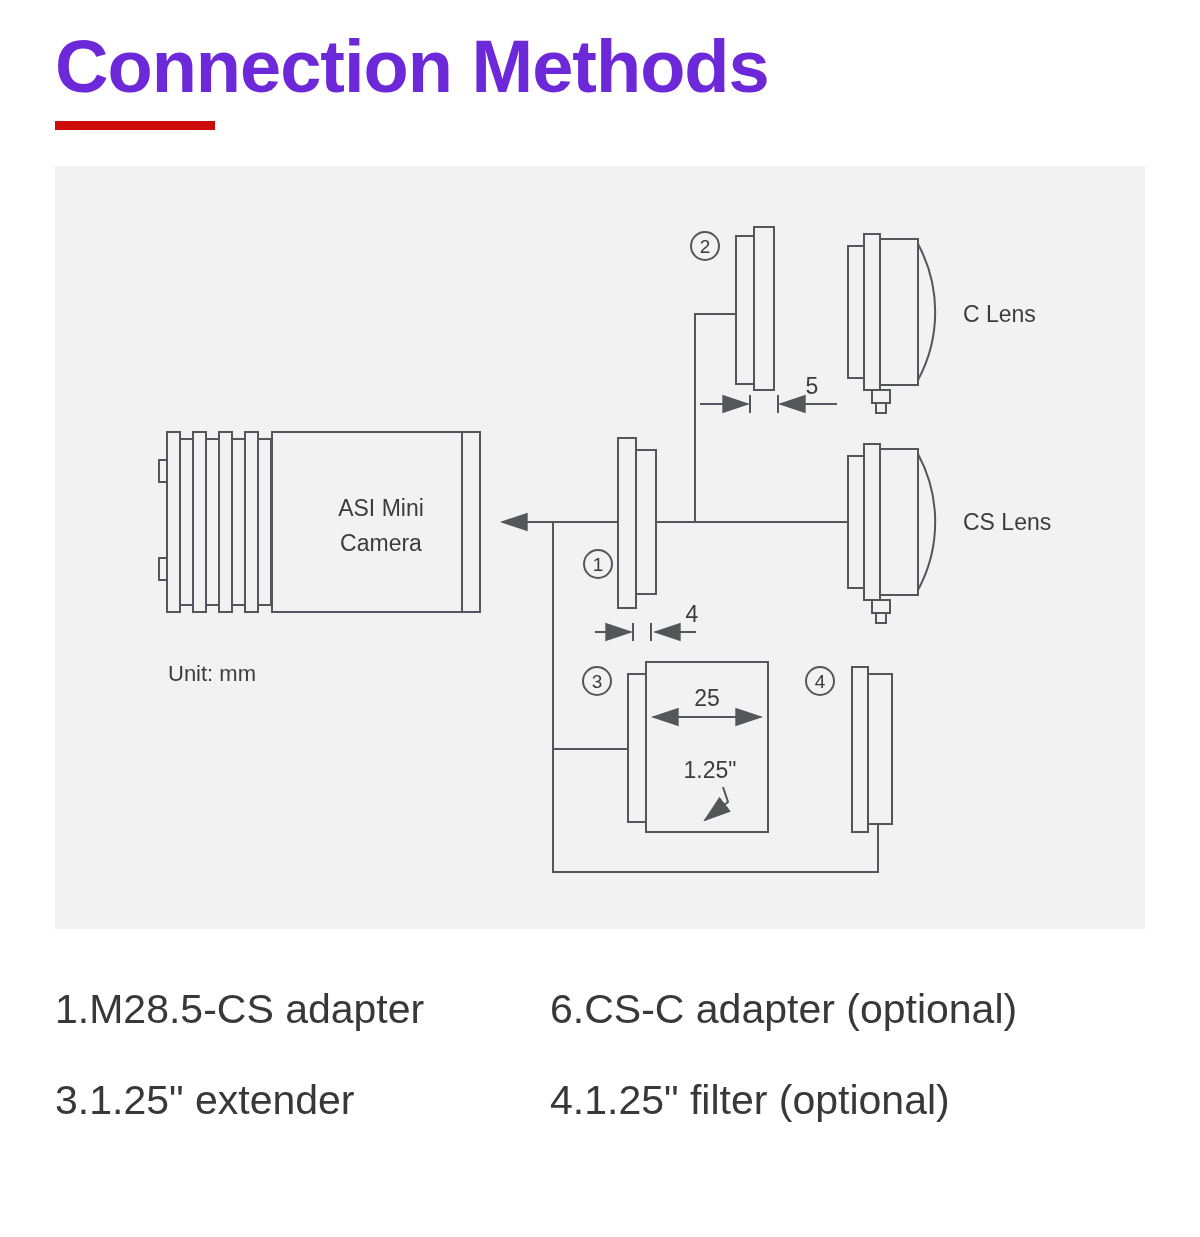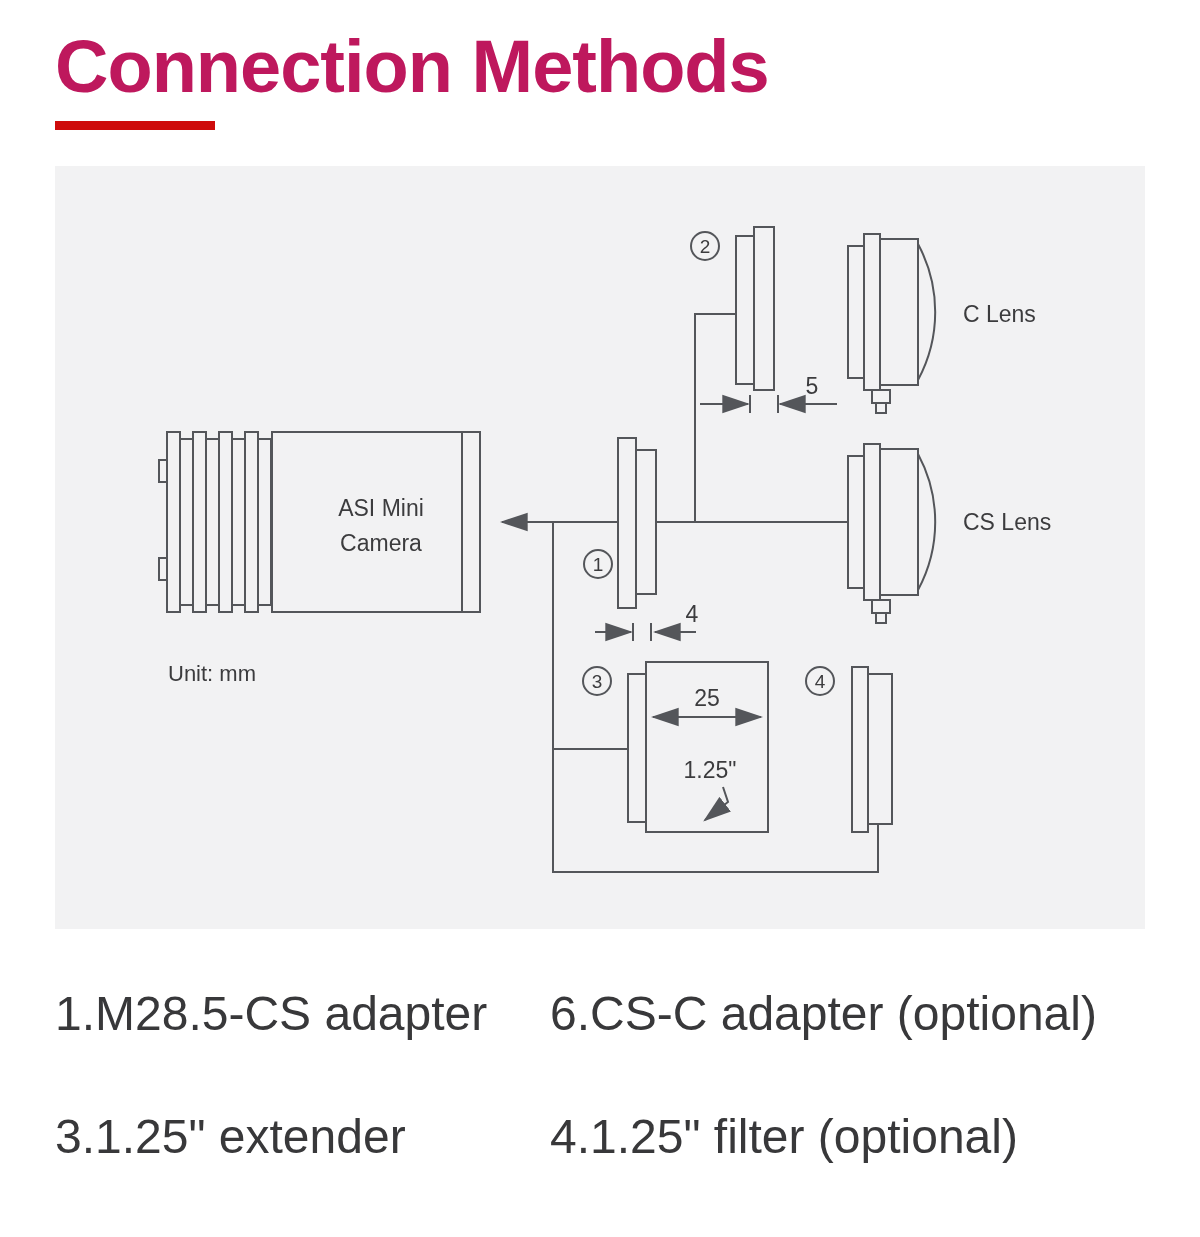--- a/index.html
+++ b/index.html
@@ -8,21 +8,21 @@
     font-family:"Liberation Sans", sans-serif;
     color:#2f2f31;
     overflow:hidden;
   }
   .page-title {
     margin:28px 0 0 55px;
     font-size:74px;
     font-weight:600;
     line-height:1.05;
     letter-spacing:-1px;
-    color:#be185d;
+    color:#6d28d9;
   }
   .title-underline {
     width:160px; height:9px;
     background:#ce0b0b;
     margin:15px 0 0 55px;
   }
   .diagram-panel {
     width:1090px; height:763px;
     margin:36px 0 0 55px;
     background:#f2f2f3;
@@ -30,22 +30,22 @@
   .diagram-panel svg { display:block; }
   .ln   { fill:none; stroke:#54565a; stroke-width:2; }
   .shape{ fill:#f2f2f3; stroke:#54565a; stroke-width:2; }
   .dtext{ font-family:"Liberation Sans",sans-serif; font-size:23px; fill:#3c3c3e; }
   .dtext-small{ font-family:"Liberation Sans",sans-serif; font-size:22px; fill:#3c3c3e; }
   .ctext{ font-family:"Liberation Sans",sans-serif; font-size:19px; fill:#3c3c3e; text-anchor:middle; }
   .legend {
     margin:56px 55px 0 55px;
     display:grid;
     grid-template-columns:495px auto;
-    row-gap:66px;
-    font-size:48px;
+    row-gap:42px;
+    font-size:41px;
     line-height:1.2;
     color:#38383a;
   }
 </style>
 </head>
 <body>
 
 <h1 class="page-title">Connection Methods</h1>
 <div class="title-underline"></div>
 

